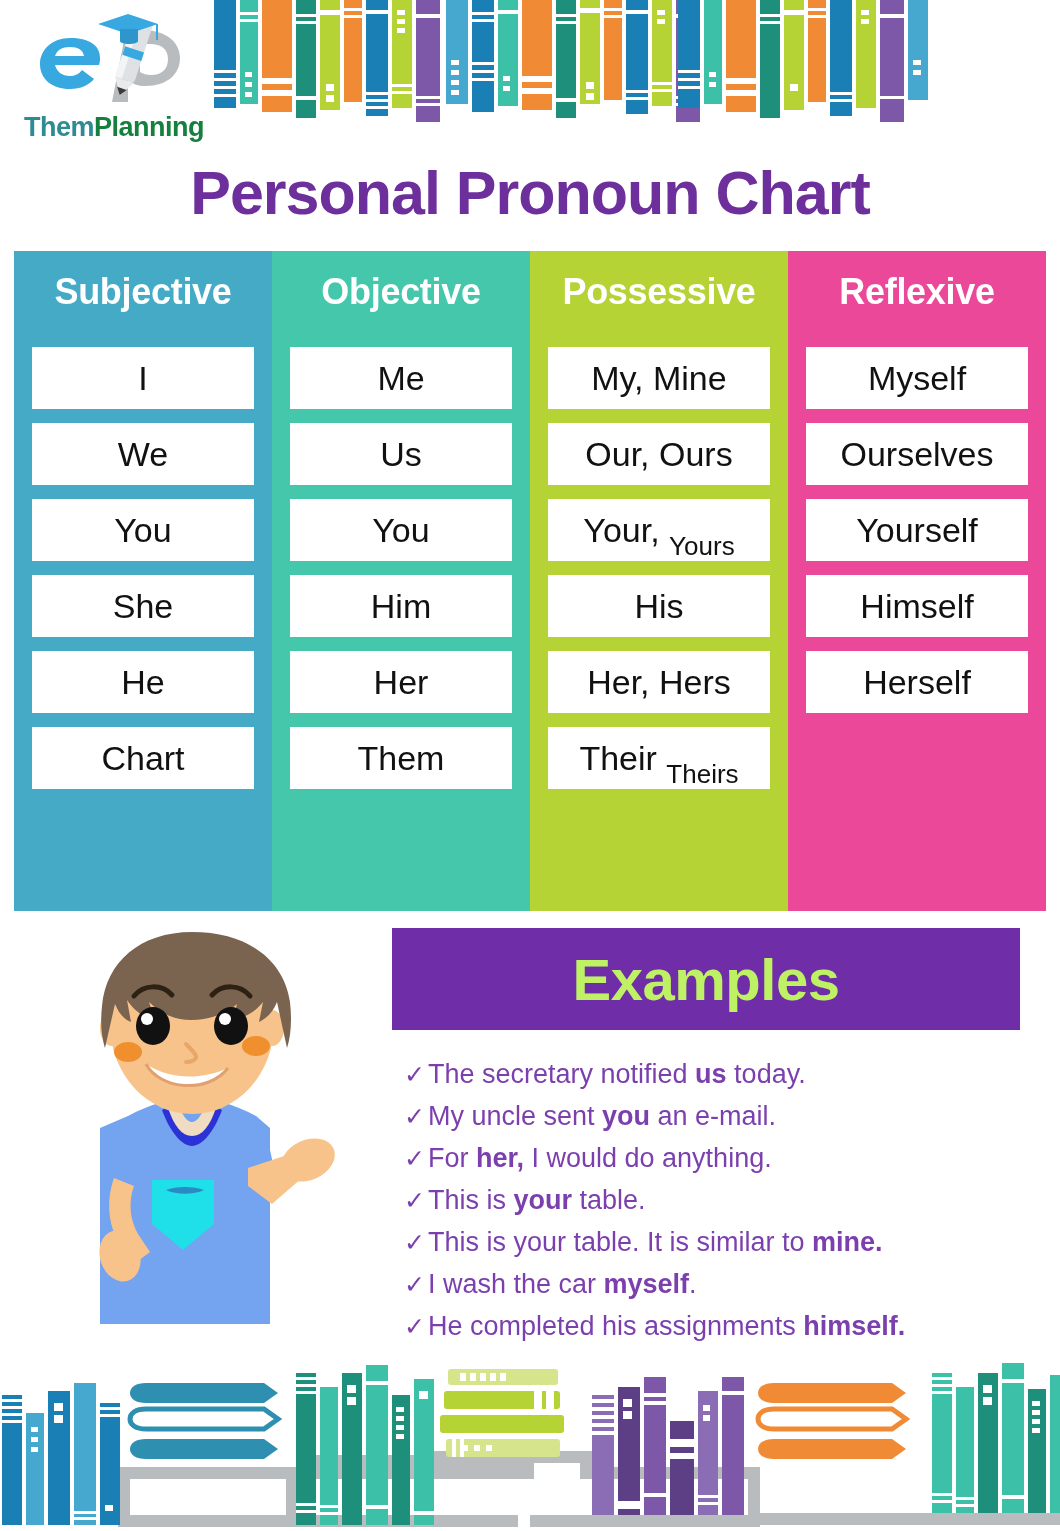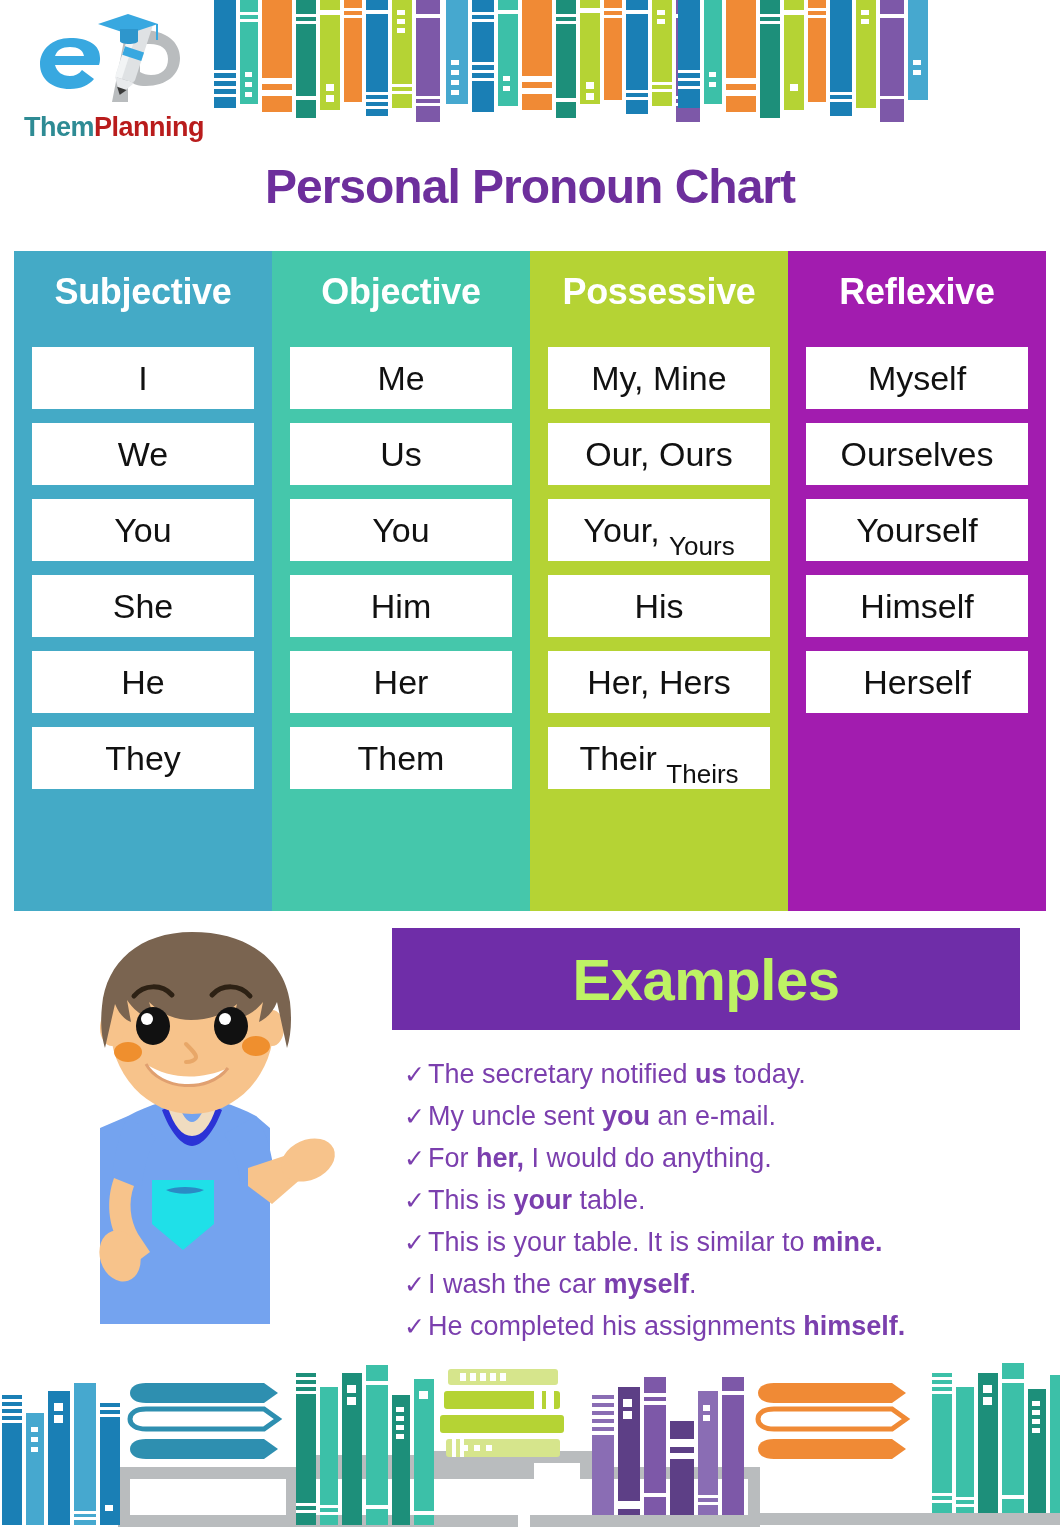--- a/index.html
+++ b/index.html
@@ -32,29 +32,29 @@
   #logo-mark { position: absolute; left: 10px; top: 0px; width: 180px; height: 96px; }
   #logo-wordmark {
     position: absolute;
     left: 6px; top: 104px;
     font-size: 27px;
     font-weight: bold;
     letter-spacing: -0.5px;
     white-space: nowrap;
   }
   .wm-exam { color: #2e8b94; }
-  .wm-planning { color: #b91c1c; }
+  .wm-planning { color: #15803d; }
 
   
   #page-title {
     position: absolute;
     left: 0; top: 163px;
     width: 1060px;
     text-align: center;
-    font-size: 48px;
+    font-size: 61px;
     font-weight: bold;
     color: #6d2f9c;
     letter-spacing: -1px;
     line-height: 1;
   }
 
   
   #pronoun-table {
     position: absolute;
     left: 14px; top: 251px;
@@ -348,21 +348,21 @@
     <div class="p-cell">
         <span>You</span>
       </div>
     <div class="p-cell">
         <span>She</span>
       </div>
     <div class="p-cell">
         <span>He</span>
       </div>
     <div class="p-cell">
-        <span>They</span>
+        <span>Chart</span>
       </div>
   </div>
 
   <div class="p-col" style="background:#45c7ab">
     <div class="p-col-head">Objective</div>
     <div class="p-cell">
         <span>Me</span>
       </div>
     <div class="p-cell">
         <span>Us</span>
@@ -392,21 +392,21 @@
     <div class="p-cell"><span>Your,</span>&nbsp;<span class="sm">Yours</span></div>
     <div class="p-cell">
         <span>His</span>
       </div>
     <div class="p-cell">
         <span>Her, Hers</span>
       </div>
     <div class="p-cell"><span>Their</span>&nbsp;<span class="sm">Theirs</span></div>
   </div>
 
-  <div class="p-col" style="background:#a21caf">
+  <div class="p-col" style="background:#ec4899">
     <div class="p-col-head">Reflexive</div>
     <div class="p-cell">
         <span>Myself</span>
       </div>
     <div class="p-cell">
         <span>Ourselves</span>
       </div>
     <div class="p-cell">
         <span>Yourself</span>
       </div>

